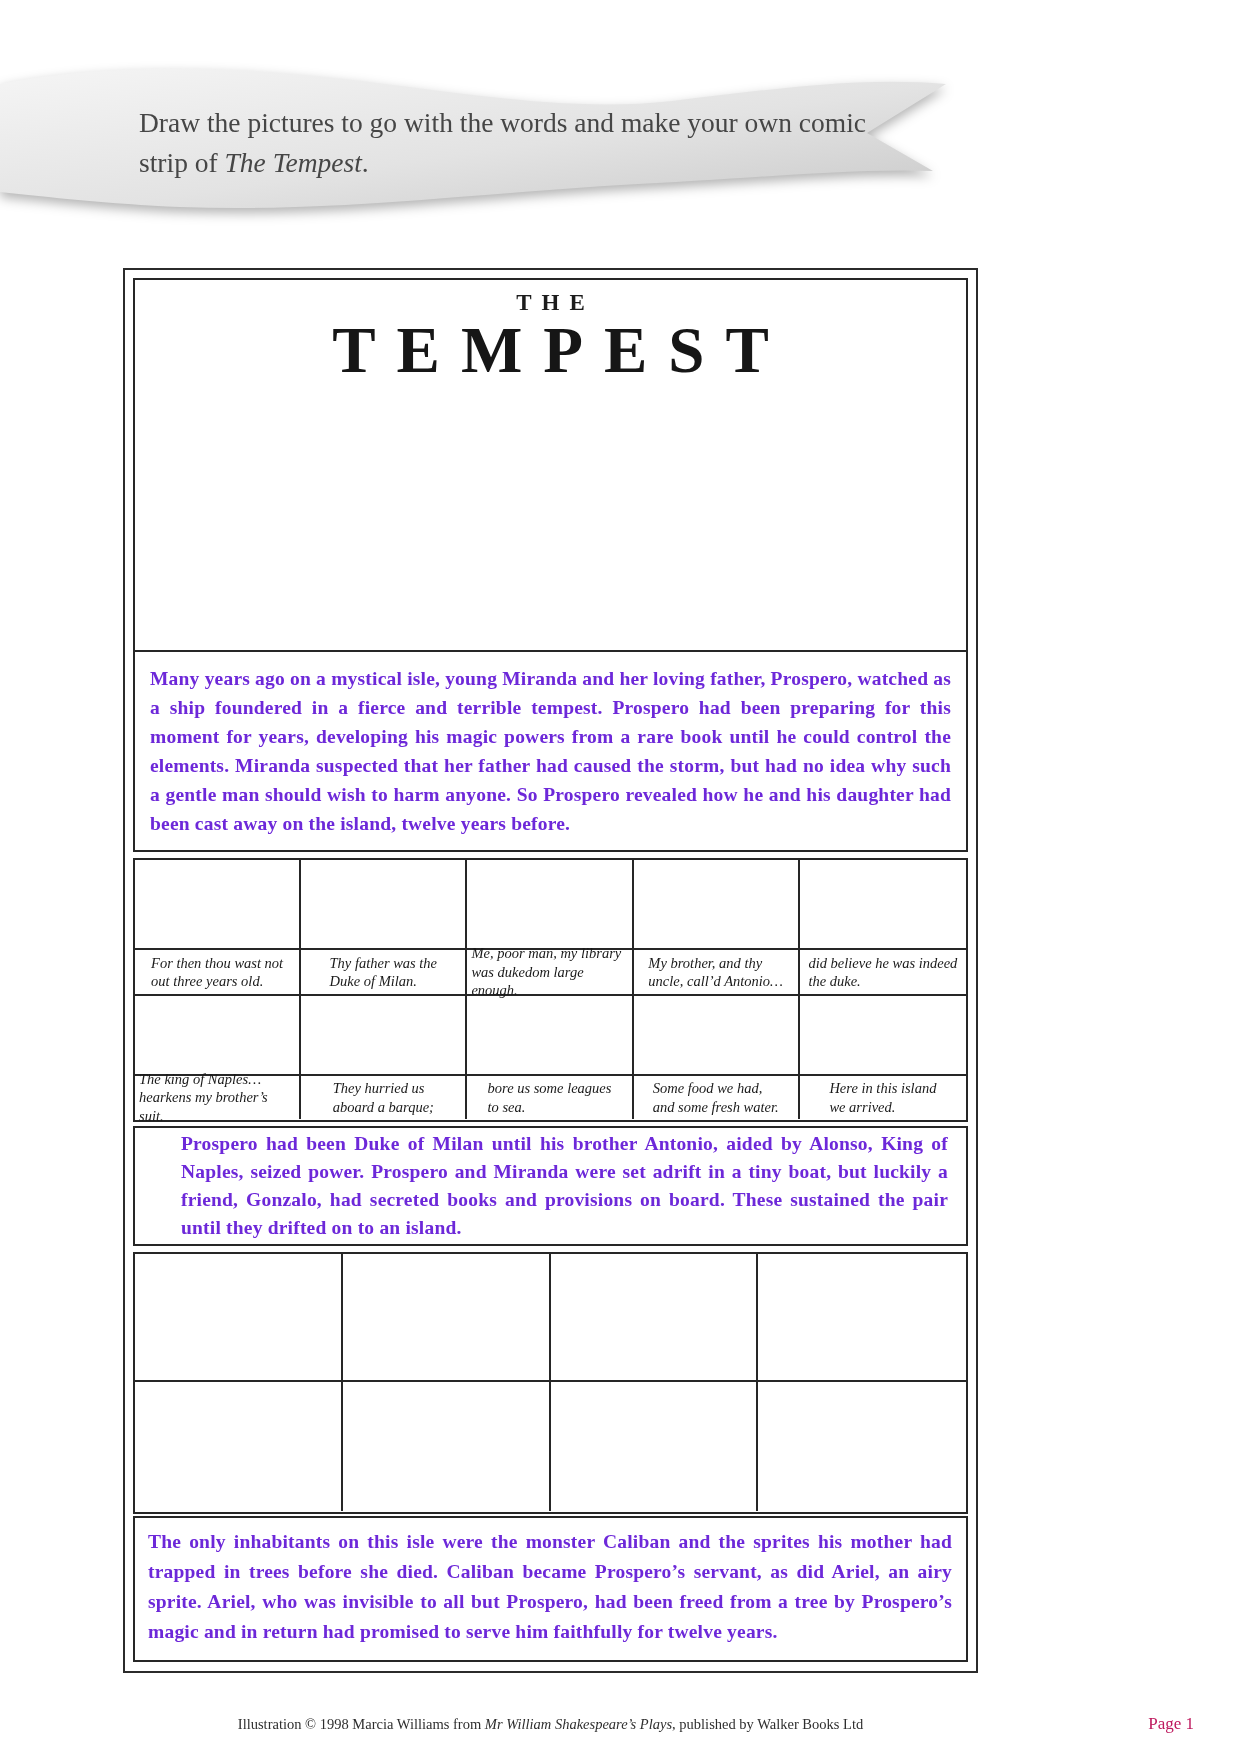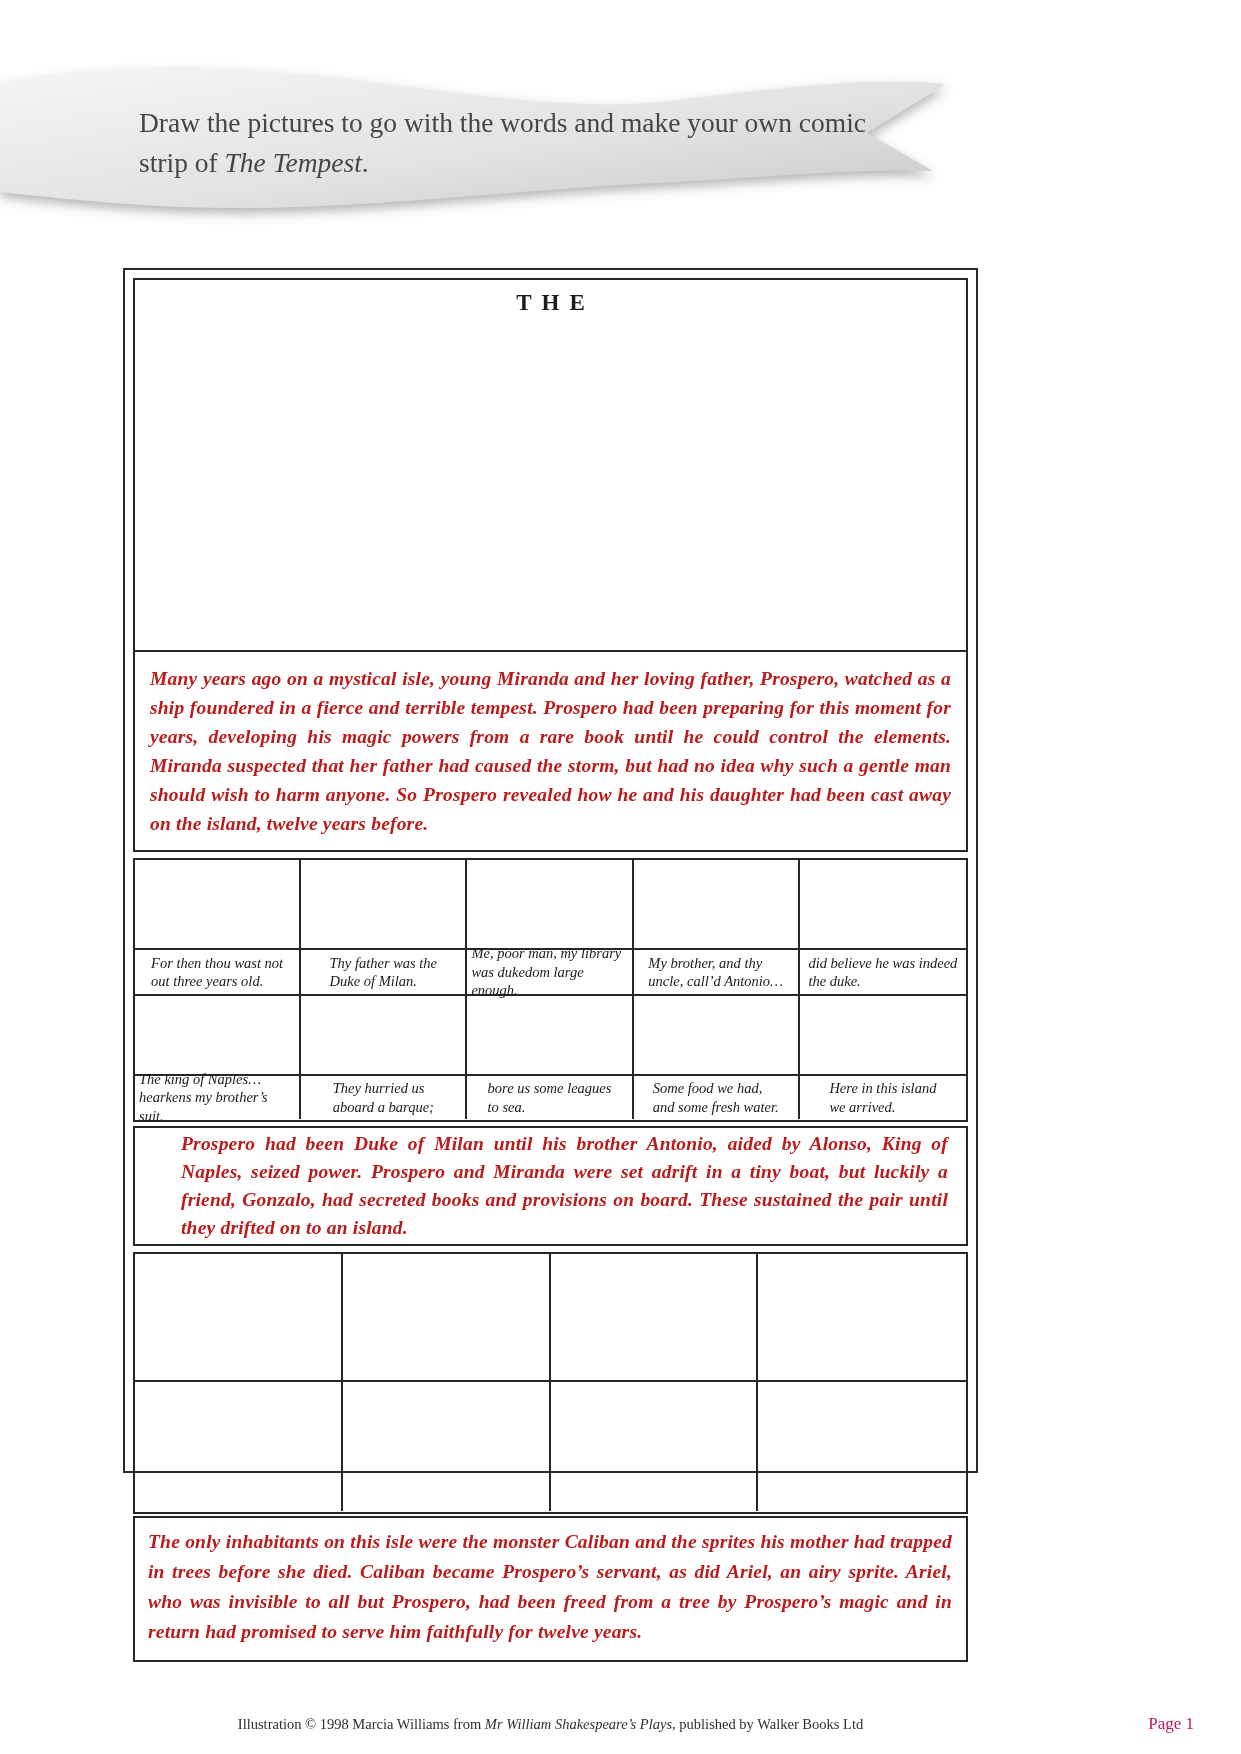--- a/index.html
+++ b/index.html
@@ -9,36 +9,36 @@
 
   
   .banner-svg { position:absolute; left:0; top:0; width:958px; height:205px;
                 filter: drop-shadow(0px 5px 6px rgba(0,0,0,0.30)); }
   .banner-text { position:absolute; left:139px; top:83px; width:775px;
                  font-size:27.5px; line-height:40px; color:#464646;
                  font-family:"Liberation Serif", serif; }
   .banner-text .it { font-style:italic; }
 
   
-  .frame { position:absolute; left:123px; top:248px; width:855px; height:1205px;
+  .frame { position:absolute; left:123px; top:248px; width:855px; height:1405px;
            border:2px solid #2b2b2b; }
   .frame-inner { position:absolute; left:8px; top:8px; right:8px; bottom:8px; }
 
   .panel { border:2.5px solid #262626; background:#ffffff; }
 
   
   .title-panel { height:372px; border-bottom:none; text-align:center; padding-top:10px; }
   .title-small { font-size:23px; font-weight:bold; letter-spacing:10px; text-indent:10px;
                  color:#1c1c1c; }
   .title-large { font-size:65px; font-weight:bold; letter-spacing:21px; text-indent:21px;
                  color:#161616; margin-top:0px; line-height:68px; }
 
   
-  .para { font-size:19.5px; font-weight:600; color:#b91c1c; text-align:justify;
-          letter-spacing:0.2px;font-style:italic; }
+  .para { font-size:19.5px; font-weight:600; color:#6d28d9; text-align:justify;
+          letter-spacing:0.2px; }
   .para-1 { height:202px; line-height:29px; padding:12px 15px 0 15px; }
   .para-2 { height:120px; line-height:28px; padding:2px 18px 0 46px; margin-top:4px; }
   .para-3 { height:146px; line-height:30px; padding:9px 14px 0 13px; margin-top:2px; }
 
   
   .grid1 { margin-top:6px; height:264px; border:2.5px solid #262626;
            display:grid; grid-template-columns:repeat(5,1fr);
            grid-template-rows:90px 46px 80px 43px; }
   .grid1 > div { border-right:2.5px solid #262626; border-bottom:2.5px solid #262626; }
   .grid1 > div:nth-child(5n) { border-right:none; }
@@ -87,20 +87,21 @@
   </svg>
   <div class="banner-text">
     <span>Draw the pictures to go with the words and make your own comic strip of </span><span class="it">The Tempest</span><span>.</span>
   </div>
 
   <div class="frame">
     <div class="frame-inner">
 
       <div class="panel title-panel">
         <div class="title-small">THE</div>
+        <div class="title-large">TEMPEST</div>
       </div>
 
       <div class="panel para para-1">Many years ago on a mystical isle, young Miranda and her loving father, Prospero, watched as a ship foundered in a fierce and terrible tempest. Prospero had been preparing for this moment for years, developing his magic powers from a rare book until he could control the elements. Miranda suspected that her father had caused the storm, but had no idea why such a gentle man should wish to harm anyone. So Prospero revealed how he and his daughter had been cast away on the island, twelve years before.</div>
 
       <div class="grid1">
         <div class="pic"></div>
         <div class="pic"></div>
         <div class="pic"></div>
         <div class="pic"></div>
         <div class="pic"></div>

